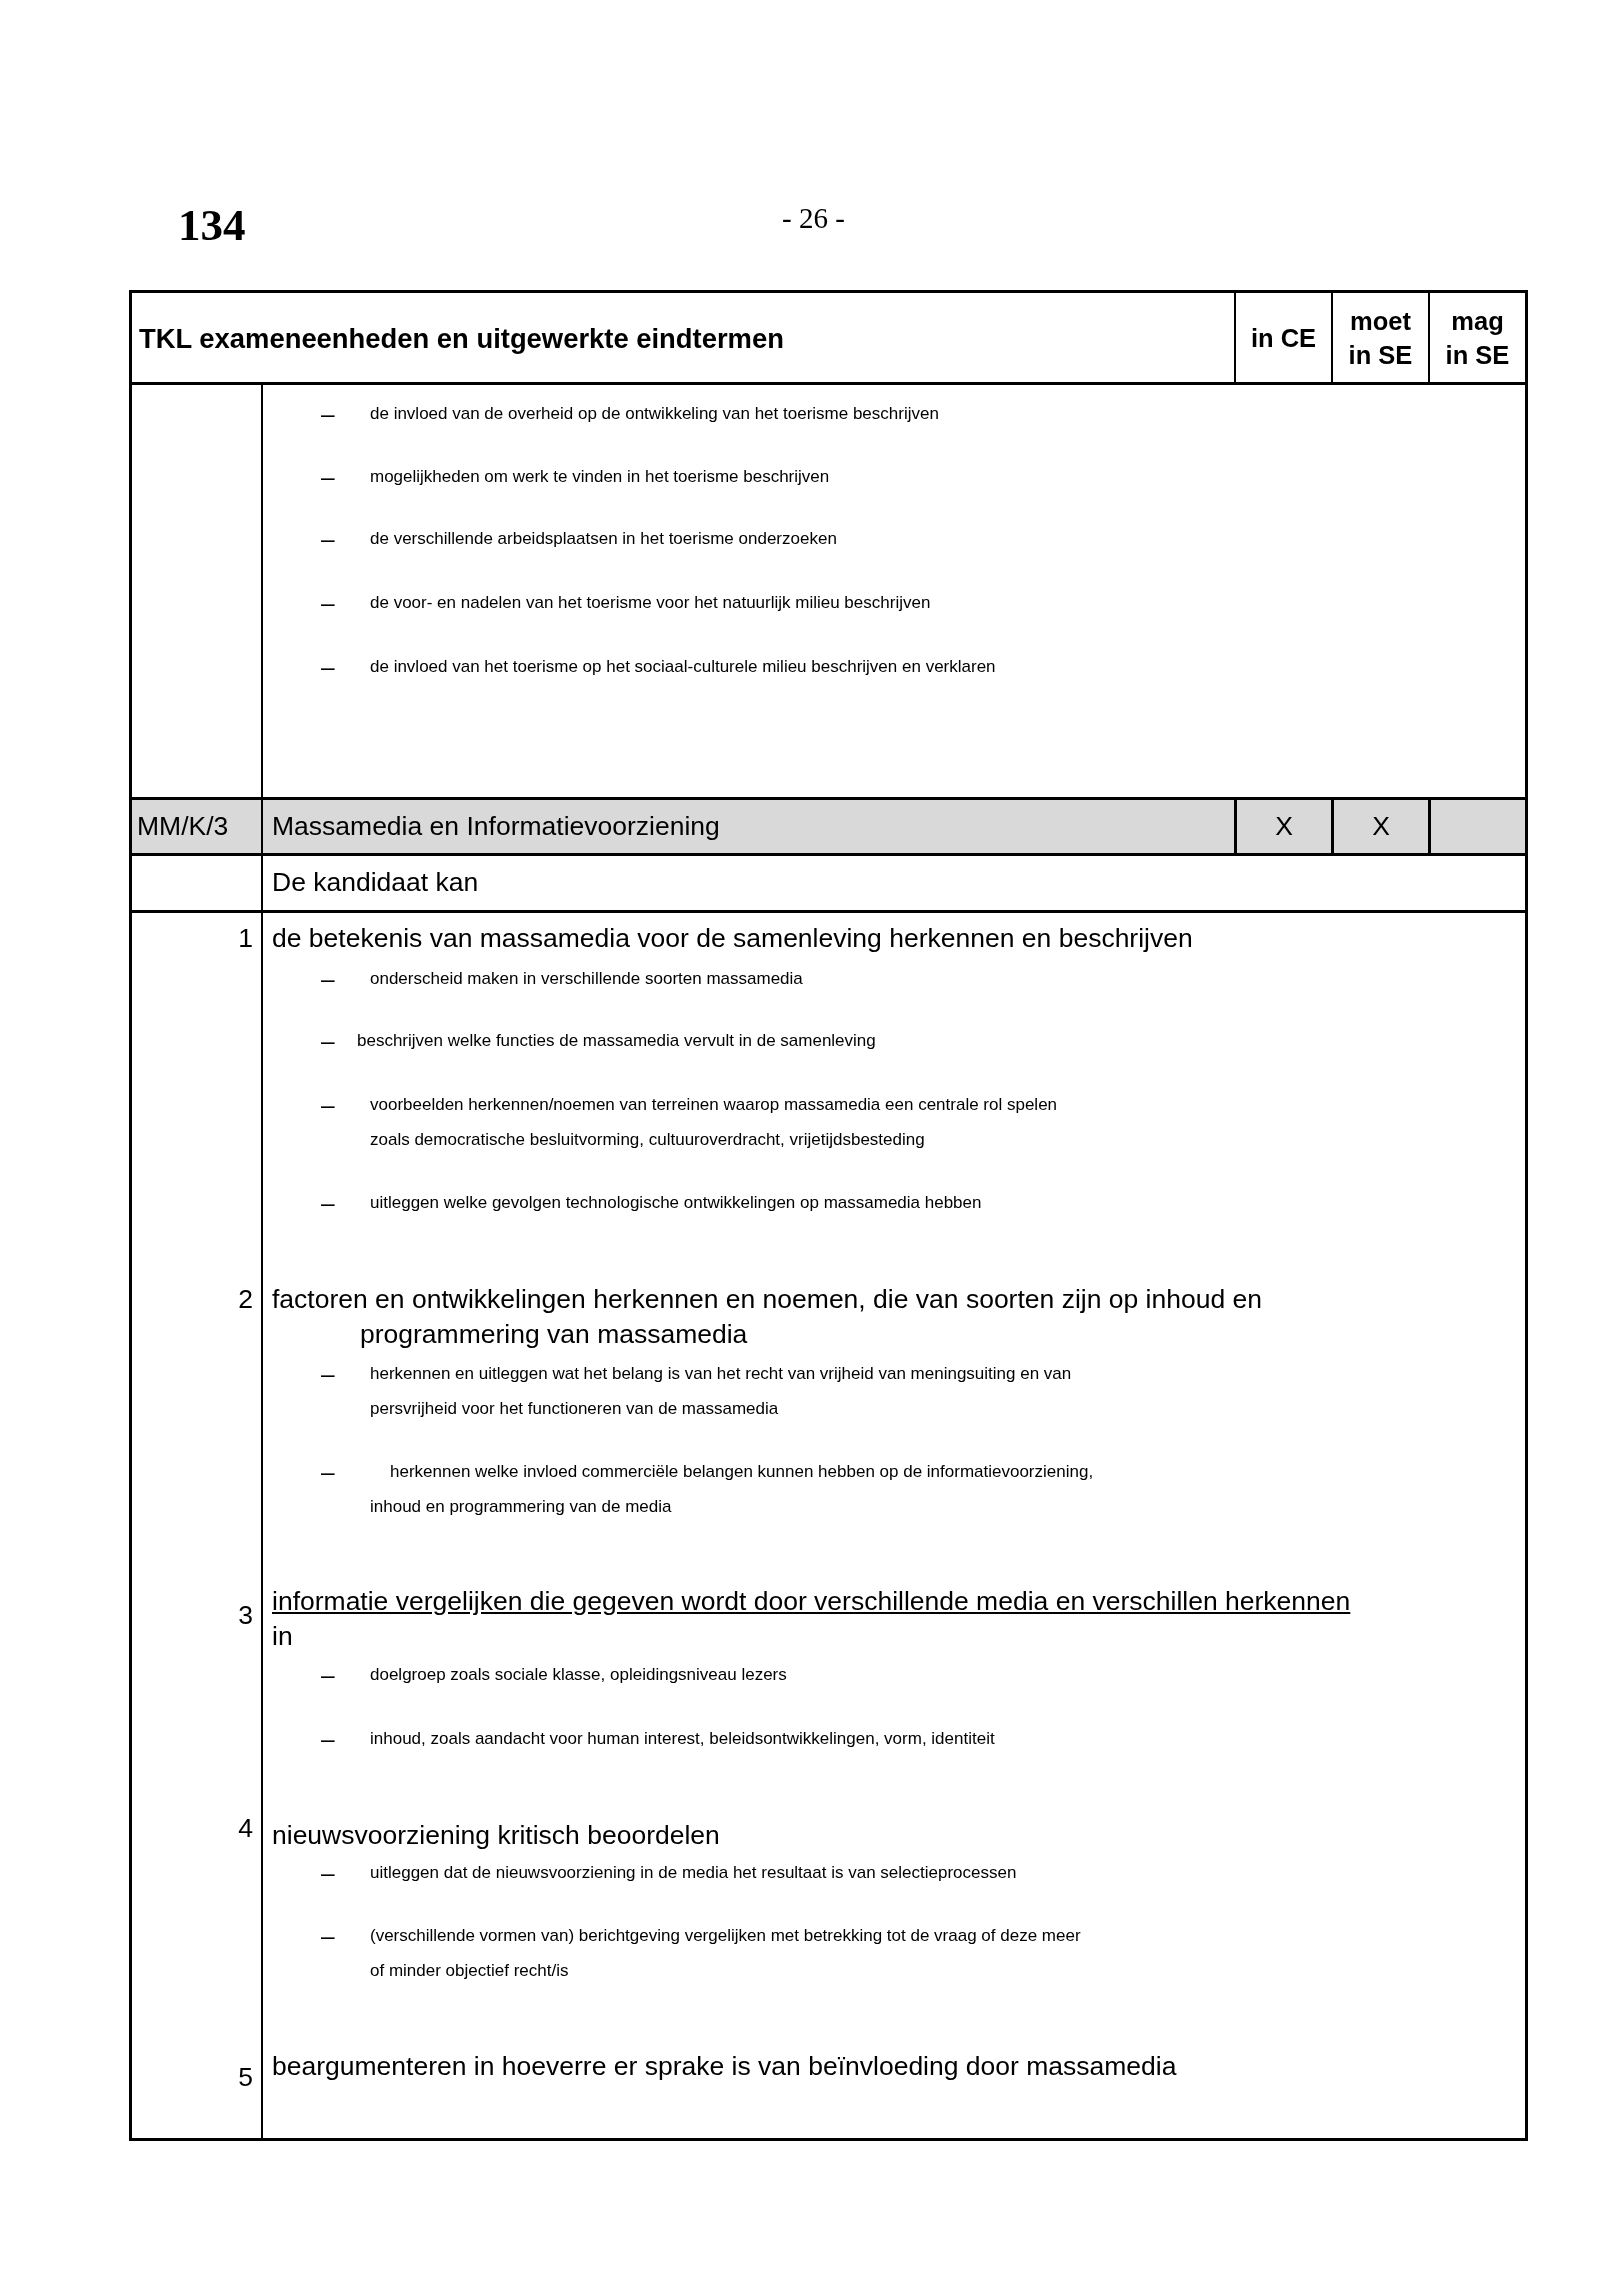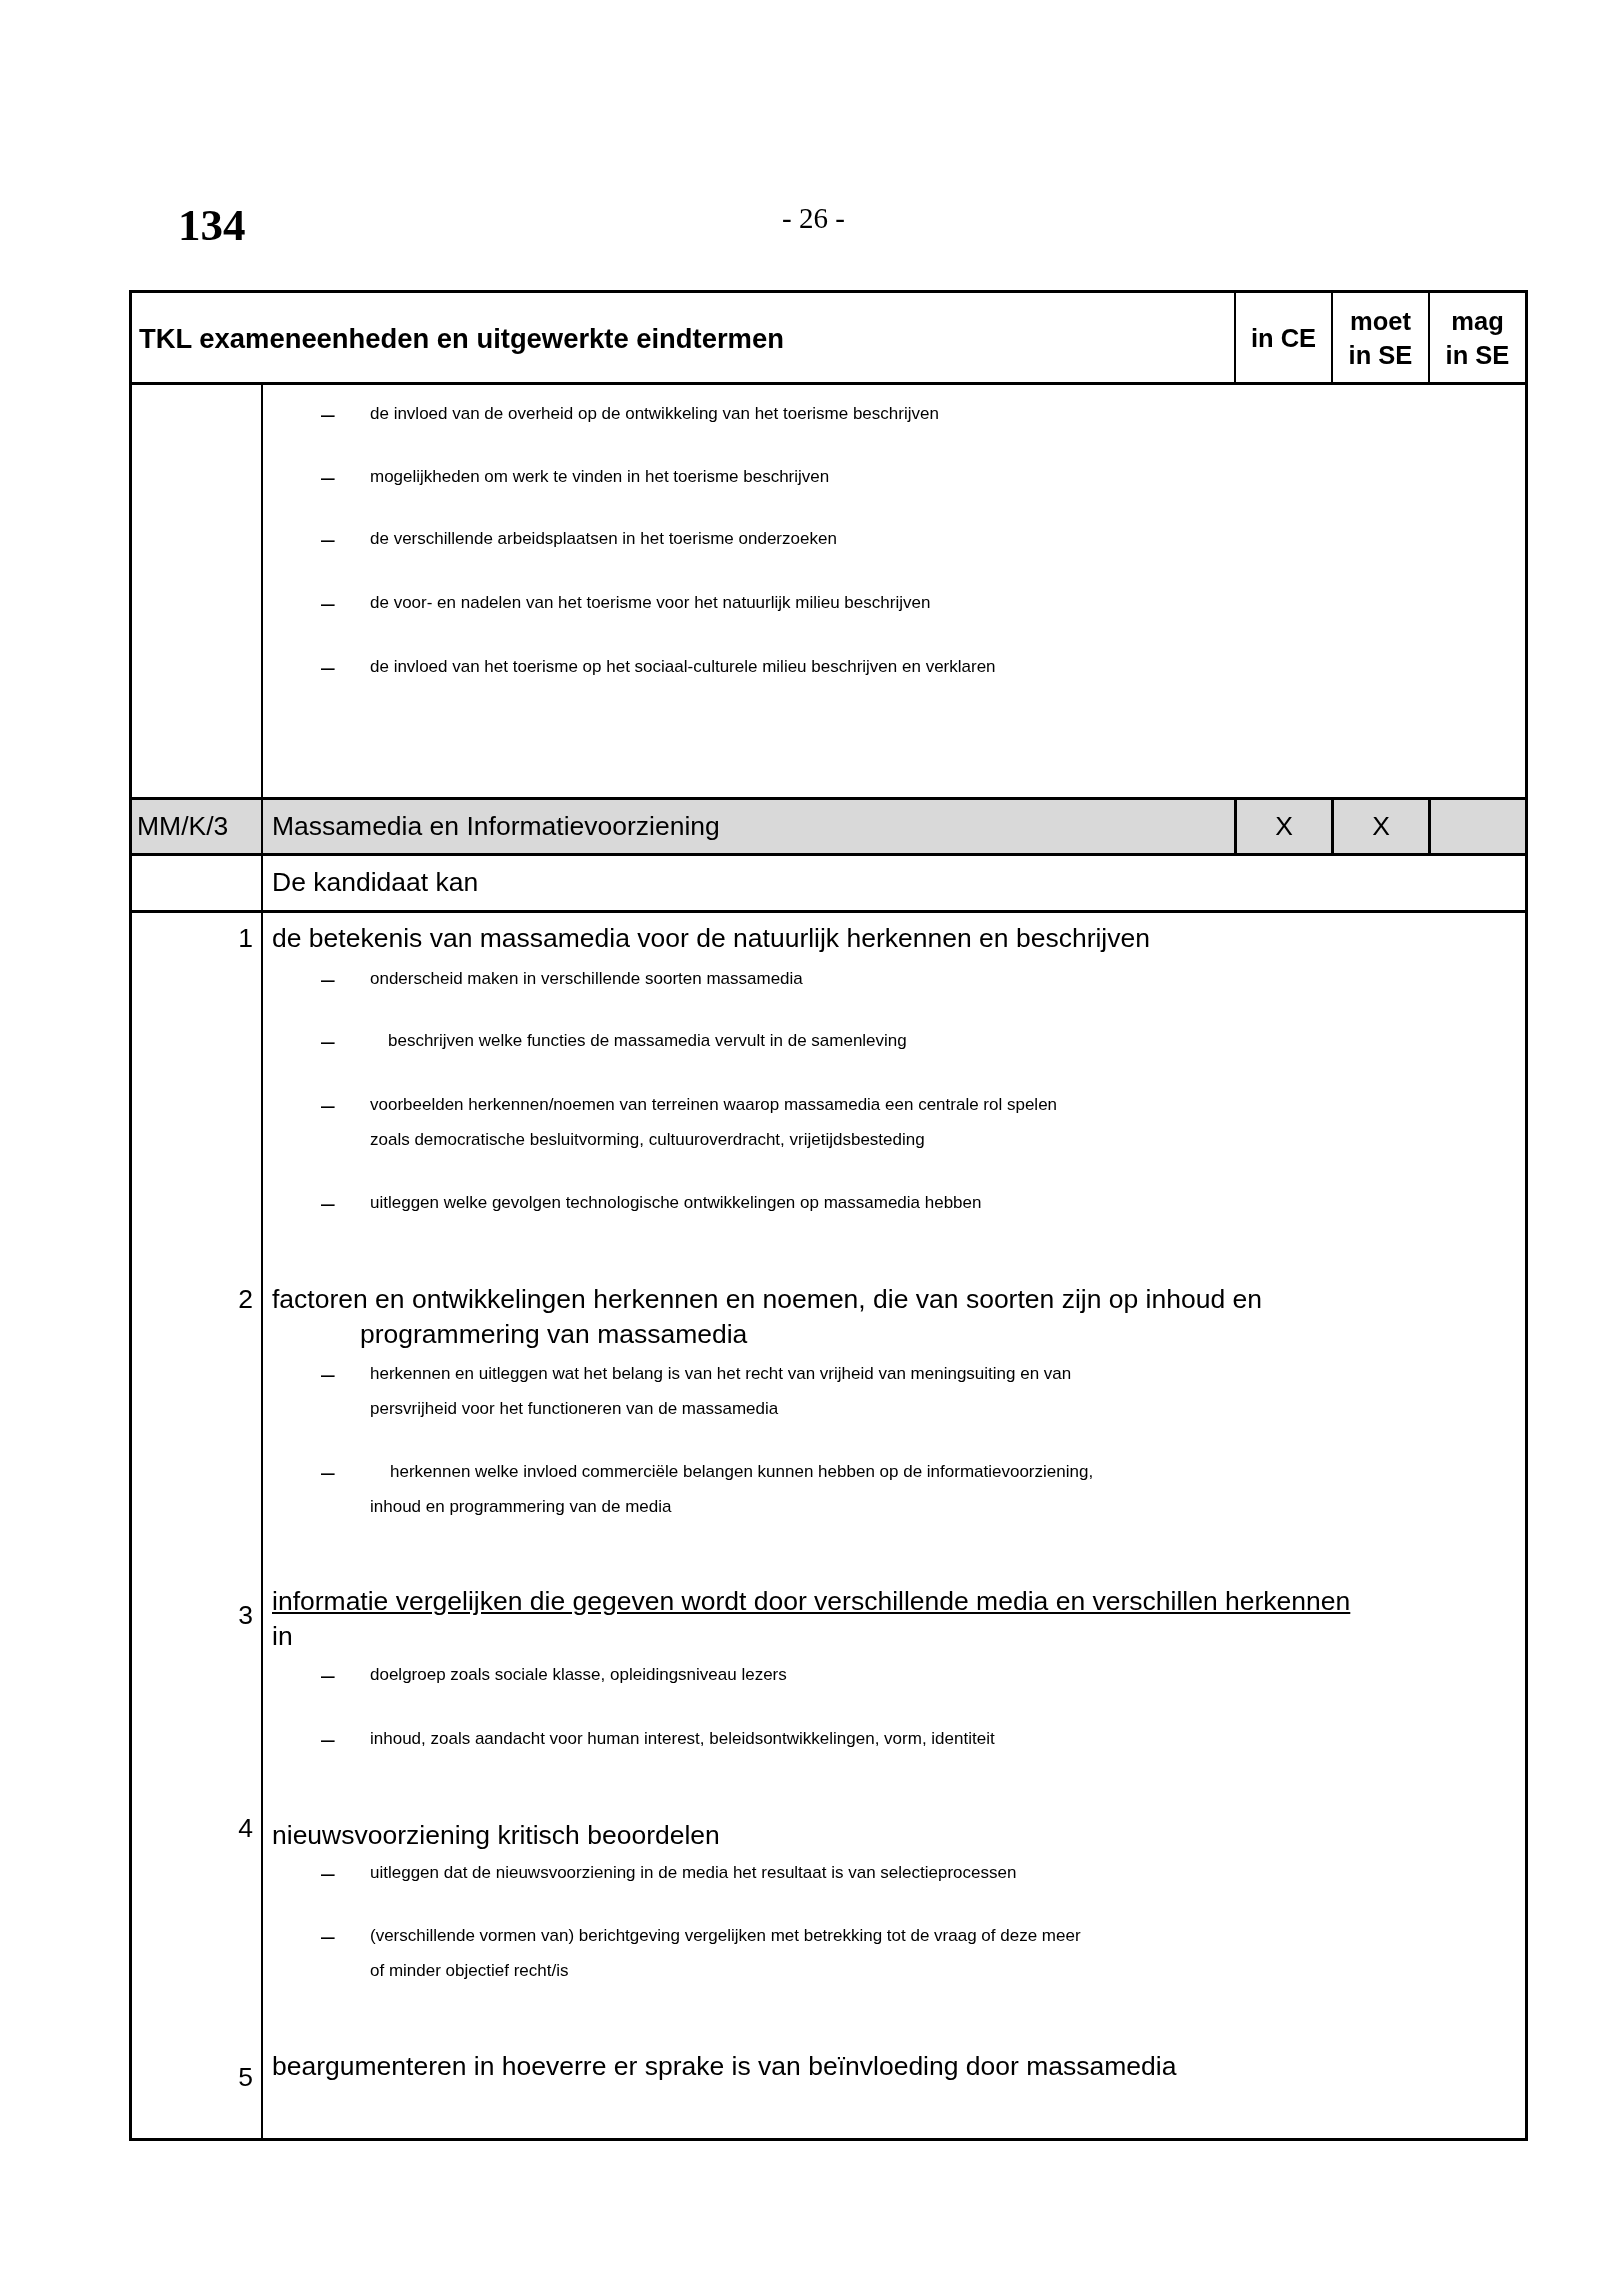--- a/index.html
+++ b/index.html
@@ -67,25 +67,25 @@
   <div class="t" style="left:137px; top:809px;">MM/K/3</div>
   <div class="t" style="left:272px; top:809px;">Massamedia en Informatievoorziening</div>
   <div class="t center" style="left:1237px; top:809px; width:94px;">X</div>
   <div class="t center" style="left:1334px; top:809px; width:94px;">X</div>
   <div class="t center" style="left:1431px; top:809px; width:94px;"></div>
 
   <div class="t" style="left:272px; top:865px;">De kandidaat kan</div>
 
   <div>
     <div class="num" style="left:135px; top:921px;">1</div>
-    <div class="t" style="left:272px; top:921px;">de betekenis van massamedia voor de natuurlijk herkennen en beschrijven</div>
+    <div class="t" style="left:272px; top:921px;">de betekenis van massamedia voor de samenleving herkennen en beschrijven</div>
     <div class="dash" style="left:321px; top:961px;">–</div>
     <div class="sub" style="left:370px; top:961px;">onderscheid maken in verschillende soorten massamedia</div>
     <div class="dash" style="left:321px; top:1023px;">–</div>
-    <div class="sub" style="left:388px; top:1023px;">beschrijven welke functies de massamedia vervult in de samenleving</div>
+    <div class="sub" style="left:357px; top:1023px;">beschrijven welke functies de massamedia vervult in de samenleving</div>
     <div class="dash" style="left:321px; top:1087px;">–</div>
     <div class="sub" style="left:370px; top:1087px;">voorbeelden herkennen/noemen van terreinen waarop massamedia een centrale rol spelen</div>
     <div class="sub" style="left:370px; top:1122px;">zoals democratische besluitvorming, cultuuroverdracht, vrijetijdsbesteding</div>
     <div class="dash" style="left:321px; top:1185px;">–</div>
     <div class="sub" style="left:370px; top:1185px;">uitleggen welke gevolgen technologische ontwikkelingen op massamedia hebben</div>
   </div>
 
   <div>
     <div class="num" style="left:135px; top:1282px;">2</div>
     <div class="t" style="left:272px; top:1282px;">factoren en ontwikkelingen herkennen en noemen, die van soorten zijn op inhoud en</div>

